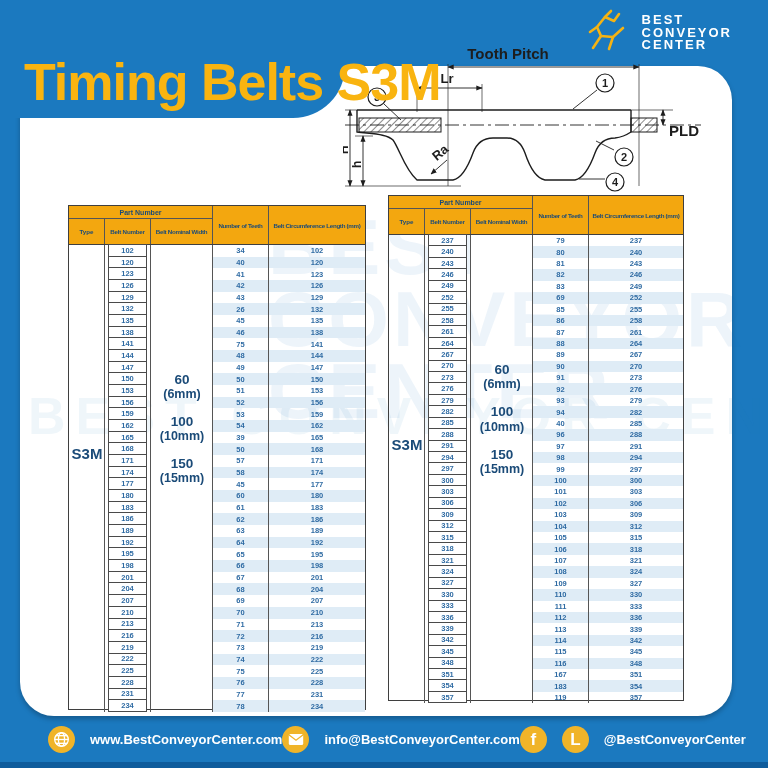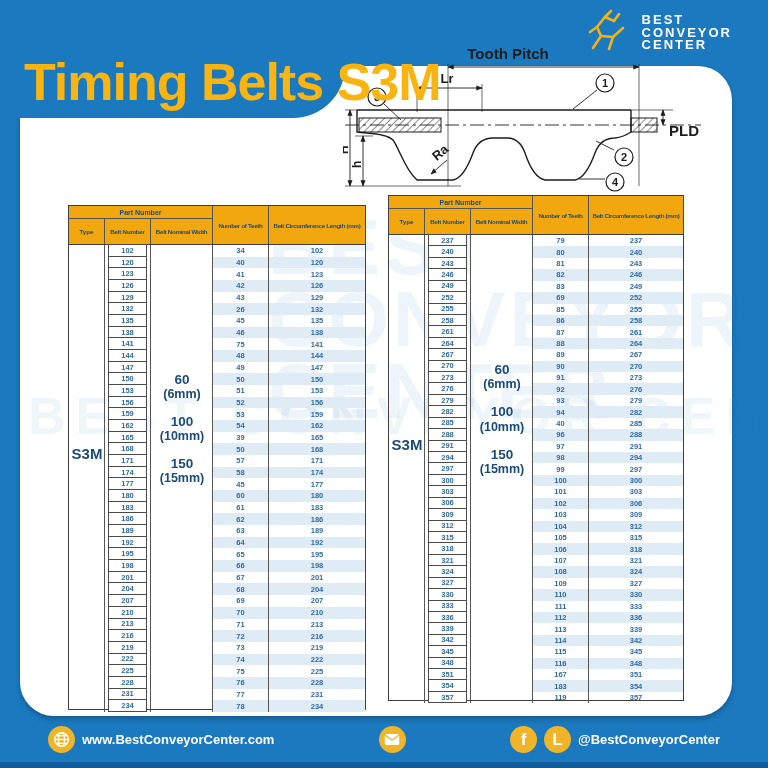--- a/index.html
+++ b/index.html
@@ -63,21 +63,21 @@
   .width-overlay{position:absolute;left:82px;top:0;width:62px;height:100%;display:flex;
                  flex-direction:column;align-items:center;justify-content:center;gap:13px;
                  color:#1B4B78;font-weight:bold;transform:translateY(-50px);}
   .wgroup{text-align:center;line-height:1.12;}
   .wval{font-size:13.5px;}
   .wunit{font-size:12.5px;}
 
   
   .footer{position:absolute;left:0;bottom:6px;width:768px;height:46px;display:flex;
           align-items:center;justify-content:space-between;padding:0 48px;box-sizing:border-box;z-index:4;}
-  .f-item{display:flex;align-items:center;gap:7px;color:#ffffff;font-weight:bold;font-size:13px;white-space:nowrap;justify-content:space-between;}
+  .f-item{display:flex;align-items:center;gap:15px;color:#ffffff;font-weight:bold;font-size:13px;white-space:nowrap;justify-content:space-between;}
   .f-circle{width:27px;height:27px;border-radius:50%;background:#F0B429;display:flex;
             align-items:center;justify-content:center;flex:none;}
   .f-circle .glyph-letter{color:#fff;font-weight:bold;font-size:17px;line-height:1;}
   .footer-strip{position:absolute;left:0;bottom:0;width:768px;height:6px;background:#0F5C9C;z-index:4;}
 </style>
 </head>
 <body>
 
 <div class="page">
 
@@ -970,20 +970,21 @@
       </span>
       <span>www.BestConveyorCenter.com</span>
     </div>
     <div class="f-item">
       <span class="f-circle">
         <svg width="16" height="13" viewBox="0 0 20 16">
           <rect x="1" y="1" width="18" height="14" rx="2" fill="#fff"></rect>
           <path d="M1 2 L10 9 L19 2" fill="none" stroke="#F0B429" stroke-width="1.6"></path>
         </svg>
       </span>
+      <span>info@BestConveyorCenter.com</span>
     </div>
     <div class="f-item">
       <span class="f-circle">
           <span class="glyph-letter">f</span>
         </span>
       <span class="f-circle">
           <span class="glyph-letter">L</span>
         </span>
       <span>@BestConveyorCenter</span>
     </div>

